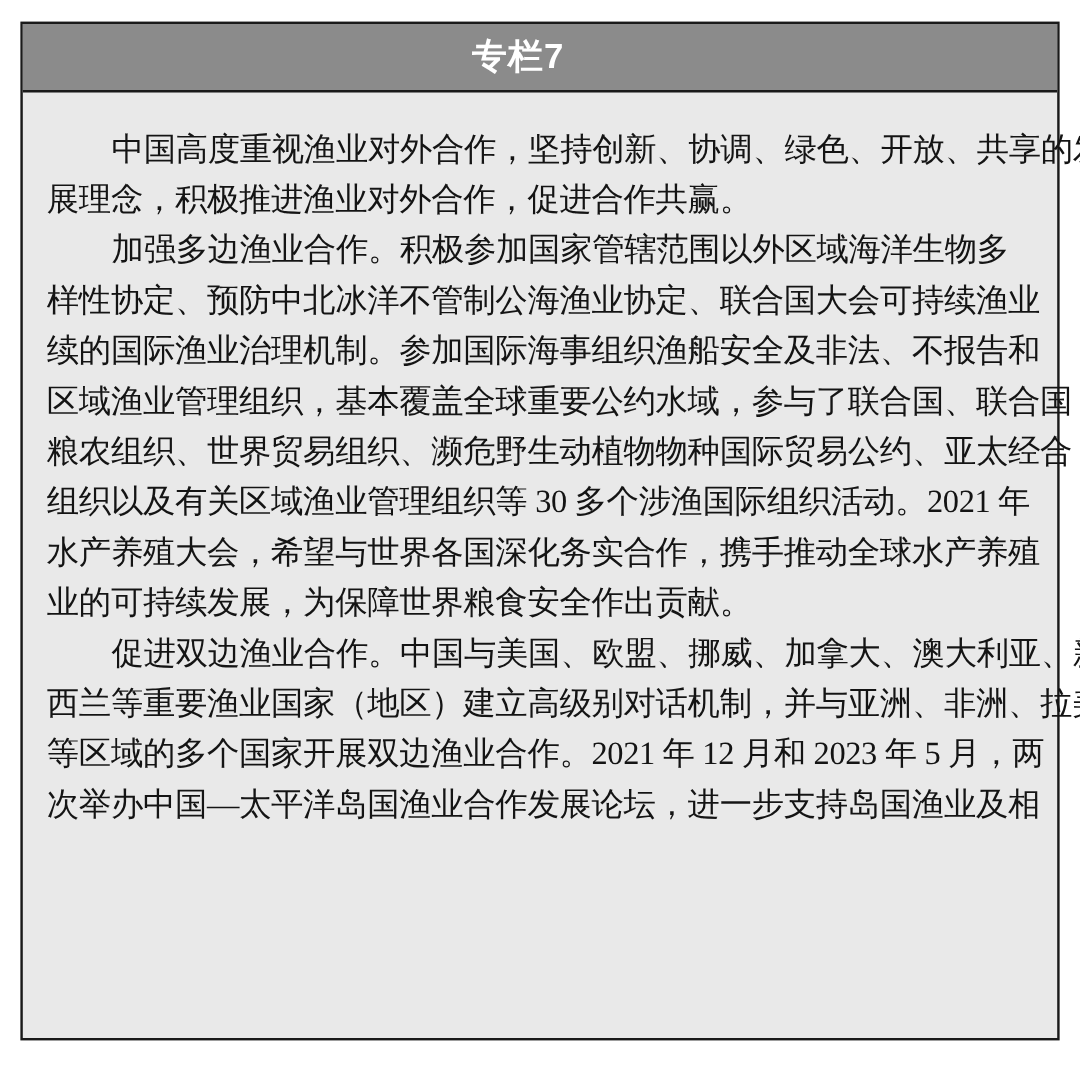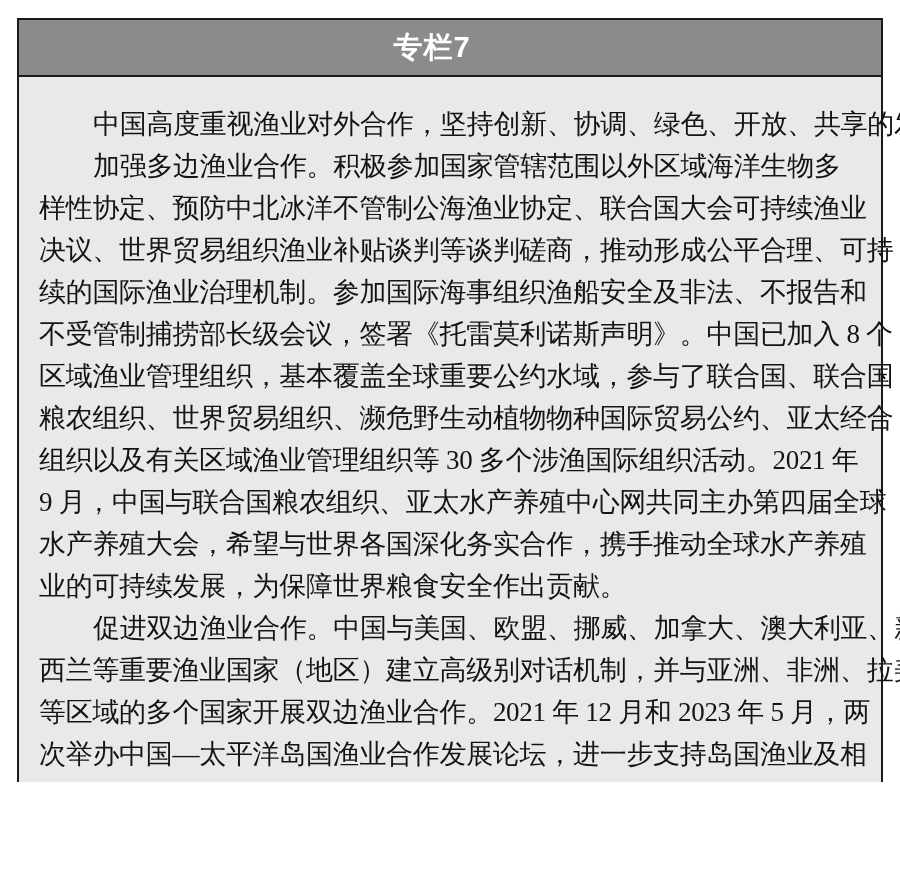--- a/index.html
+++ b/index.html
@@ -3,21 +3,21 @@
 <meta charset="utf-8">
 <style>
   html, body {
     margin: 0;
     padding: 0;
     background: #ffffff;
   }
   .page {
     position: relative;
     width: 900px;
-    height: 782px;
+    height: 890px;
     background: #ffffff;
     overflow: hidden;
   }
   .panel {
     position: absolute;
     left: 17px;
     top: 18px;
     width: 866px;
     height: 849px;
     box-sizing: border-box;
@@ -61,29 +61,27 @@
 </head>
 <body>
 
 <div class="page">
   <div class="panel">
     <div class="panel-header">
       <span class="panel-title-prefix">专栏7</span>
     </div>
     <div class="panel-body">
         <div class="text-line indent">中国高度重视渔业对外合作，坚持创新、协调、绿色、开放、共享的发</div>
+        <div class="text-line">展理念，积极推进渔业对外合作，促进合作共赢。</div>
         <div class="text-line indent">加强多边渔业合作。积极参加国家管辖范围以外区域海洋生物多</div>
         <div class="text-line">样性协定、预防中北冰洋不管制公海渔业协定、联合国大会可持续渔业</div>
-        <div class="text-line">决议、世界贸易组织渔业补贴谈判等谈判磋商，推动形成公平合理、可持</div>
         <div class="text-line">续的国际渔业治理机制。参加国际海事组织渔船安全及非法、不报告和</div>
-        <div class="text-line">不受管制捕捞部长级会议，签署《托雷莫利诺斯声明》。中国已加入 8 个</div>
         <div class="text-line">区域渔业管理组织，基本覆盖全球重要公约水域，参与了联合国、联合国</div>
         <div class="text-line">粮农组织、世界贸易组织、濒危野生动植物物种国际贸易公约、亚太经合</div>
         <div class="text-line">组织以及有关区域渔业管理组织等 30 多个涉渔国际组织活动。2021 年</div>
-        <div class="text-line">9 月，中国与联合国粮农组织、亚太水产养殖中心网共同主办第四届全球</div>
         <div class="text-line">水产养殖大会，希望与世界各国深化务实合作，携手推动全球水产养殖</div>
         <div class="text-line">业的可持续发展，为保障世界粮食安全作出贡献。</div>
         <div class="text-line indent">促进双边渔业合作。中国与美国、欧盟、挪威、加拿大、澳大利亚、新</div>
         <div class="text-line">西兰等重要渔业国家（地区）建立高级别对话机制，并与亚洲、非洲、拉美</div>
         <div class="text-line">等区域的多个国家开展双边渔业合作。2021 年 12 月和 2023 年 5 月，两</div>
         <div class="text-line">次举办中国—太平洋岛国渔业合作发展论坛，进一步支持岛国渔业及相</div>
       </div>
   </div>
 </div>
 

